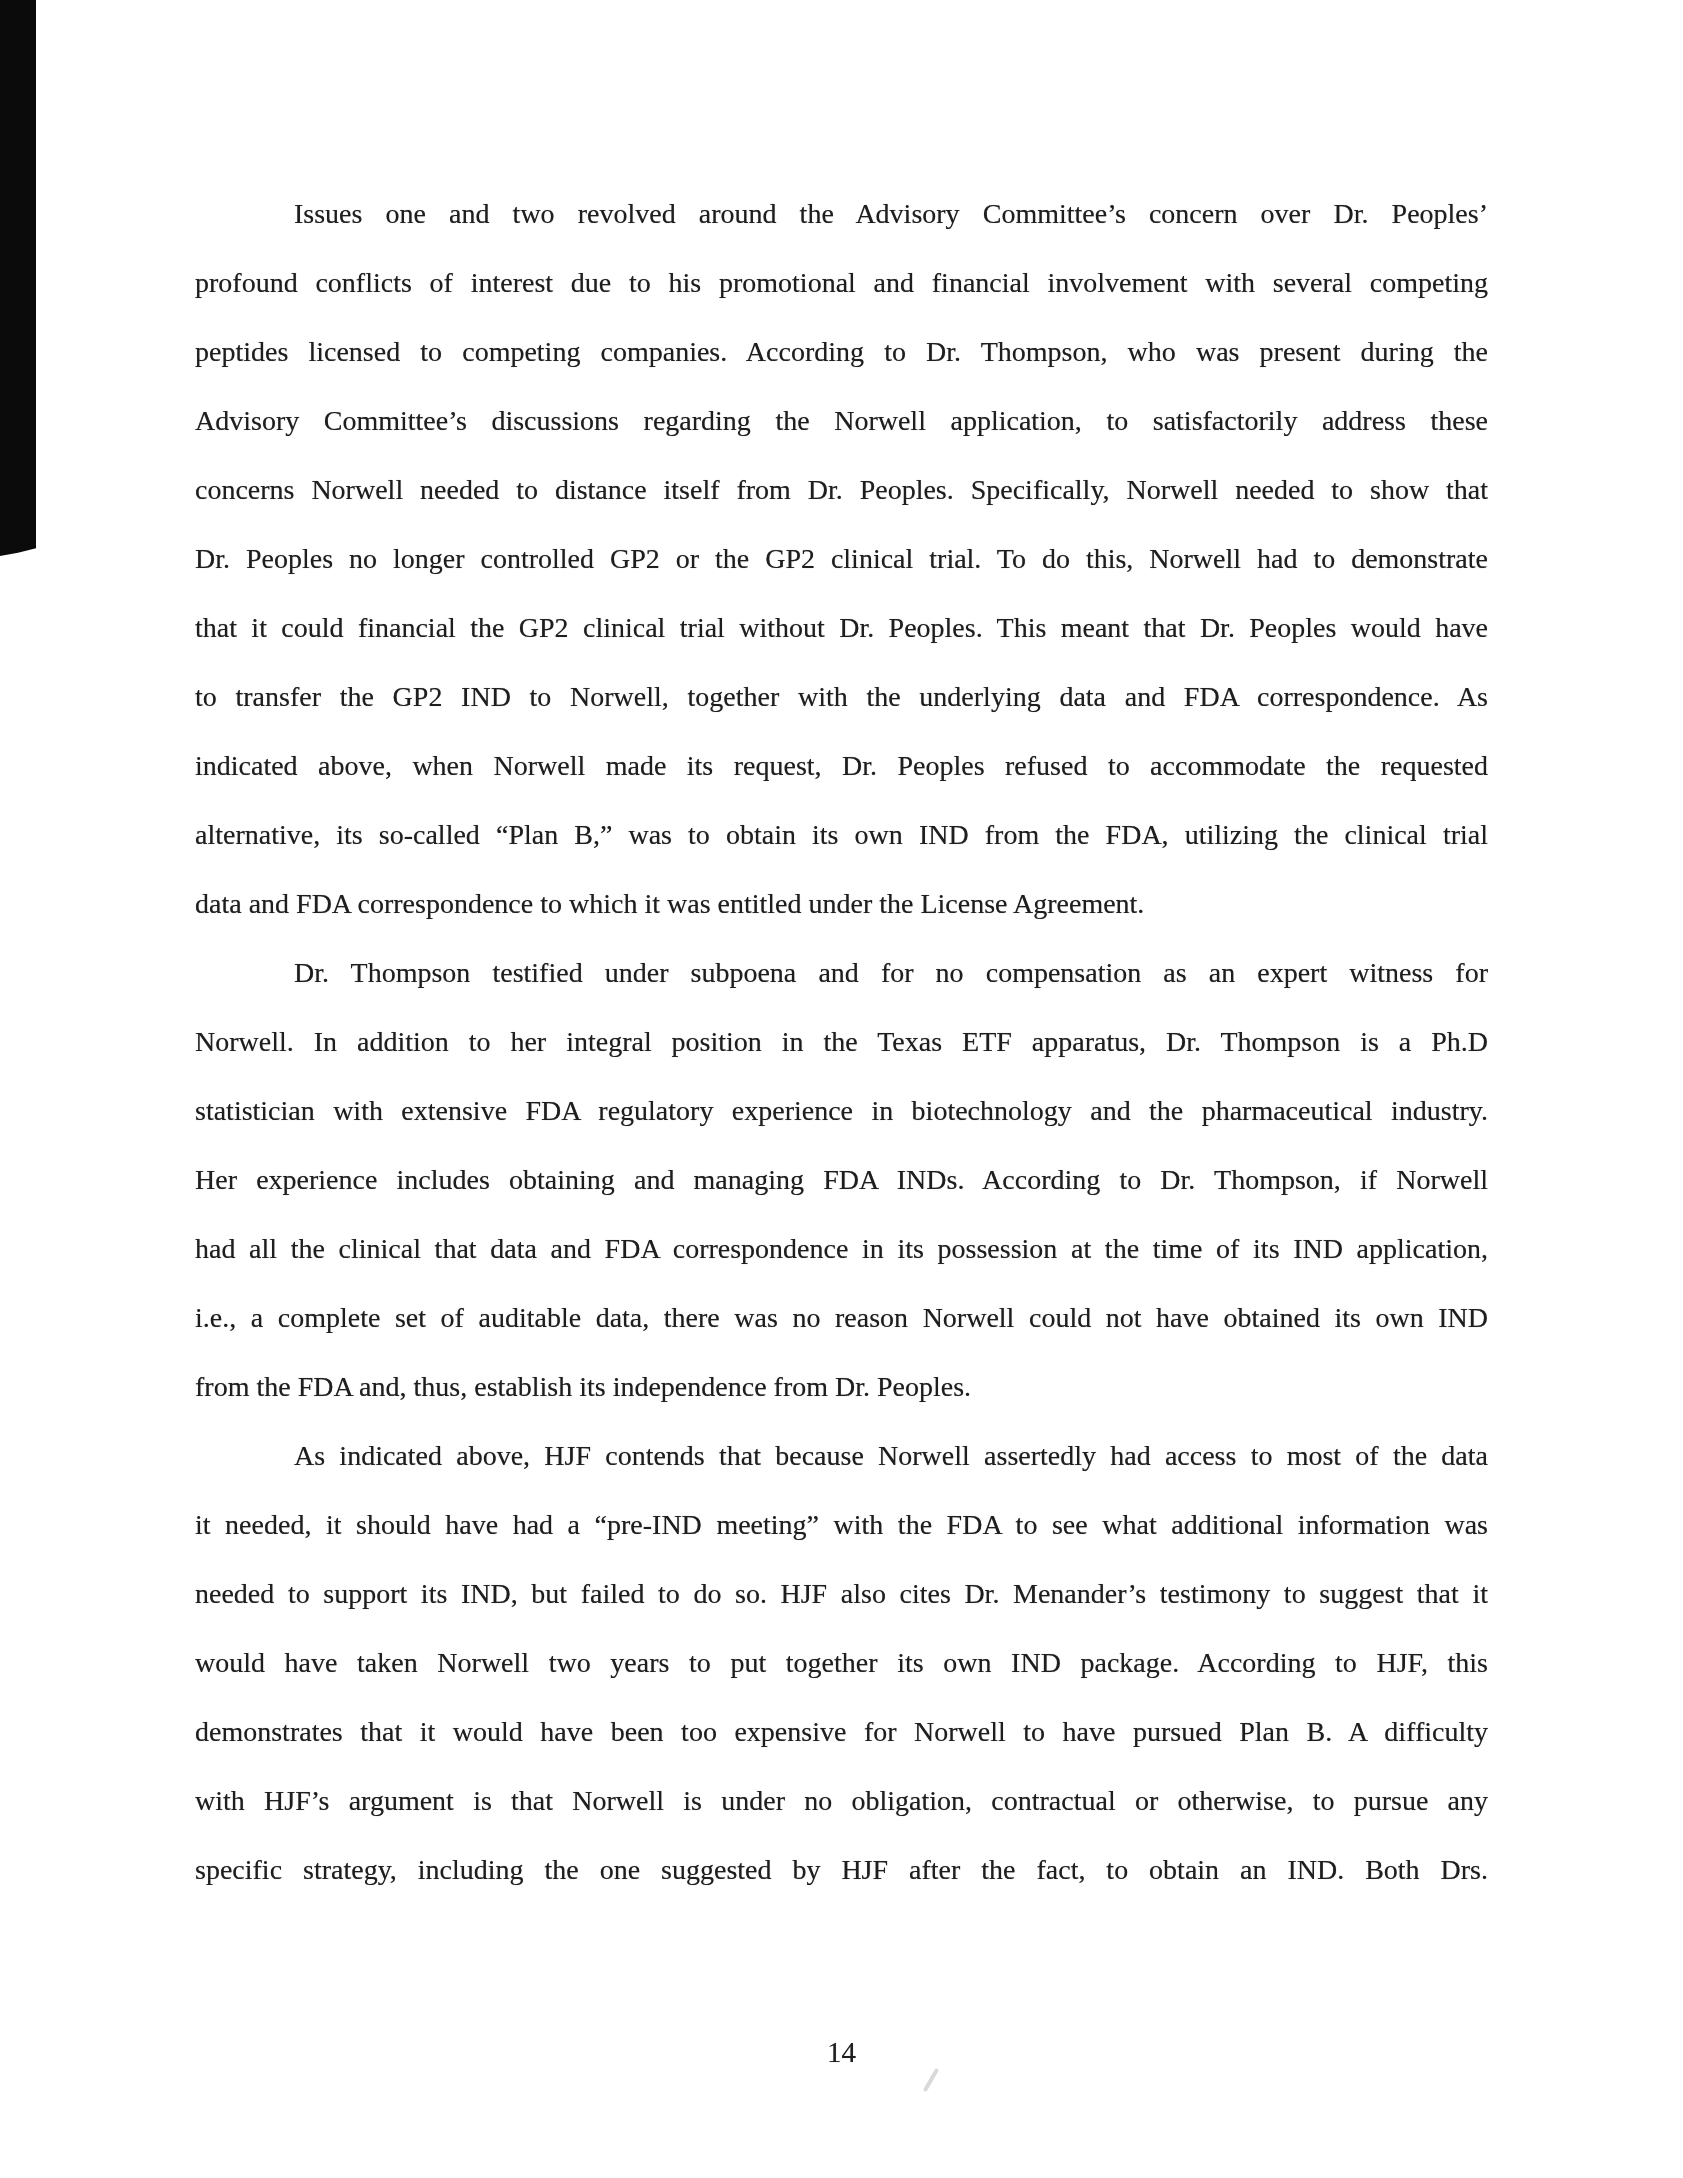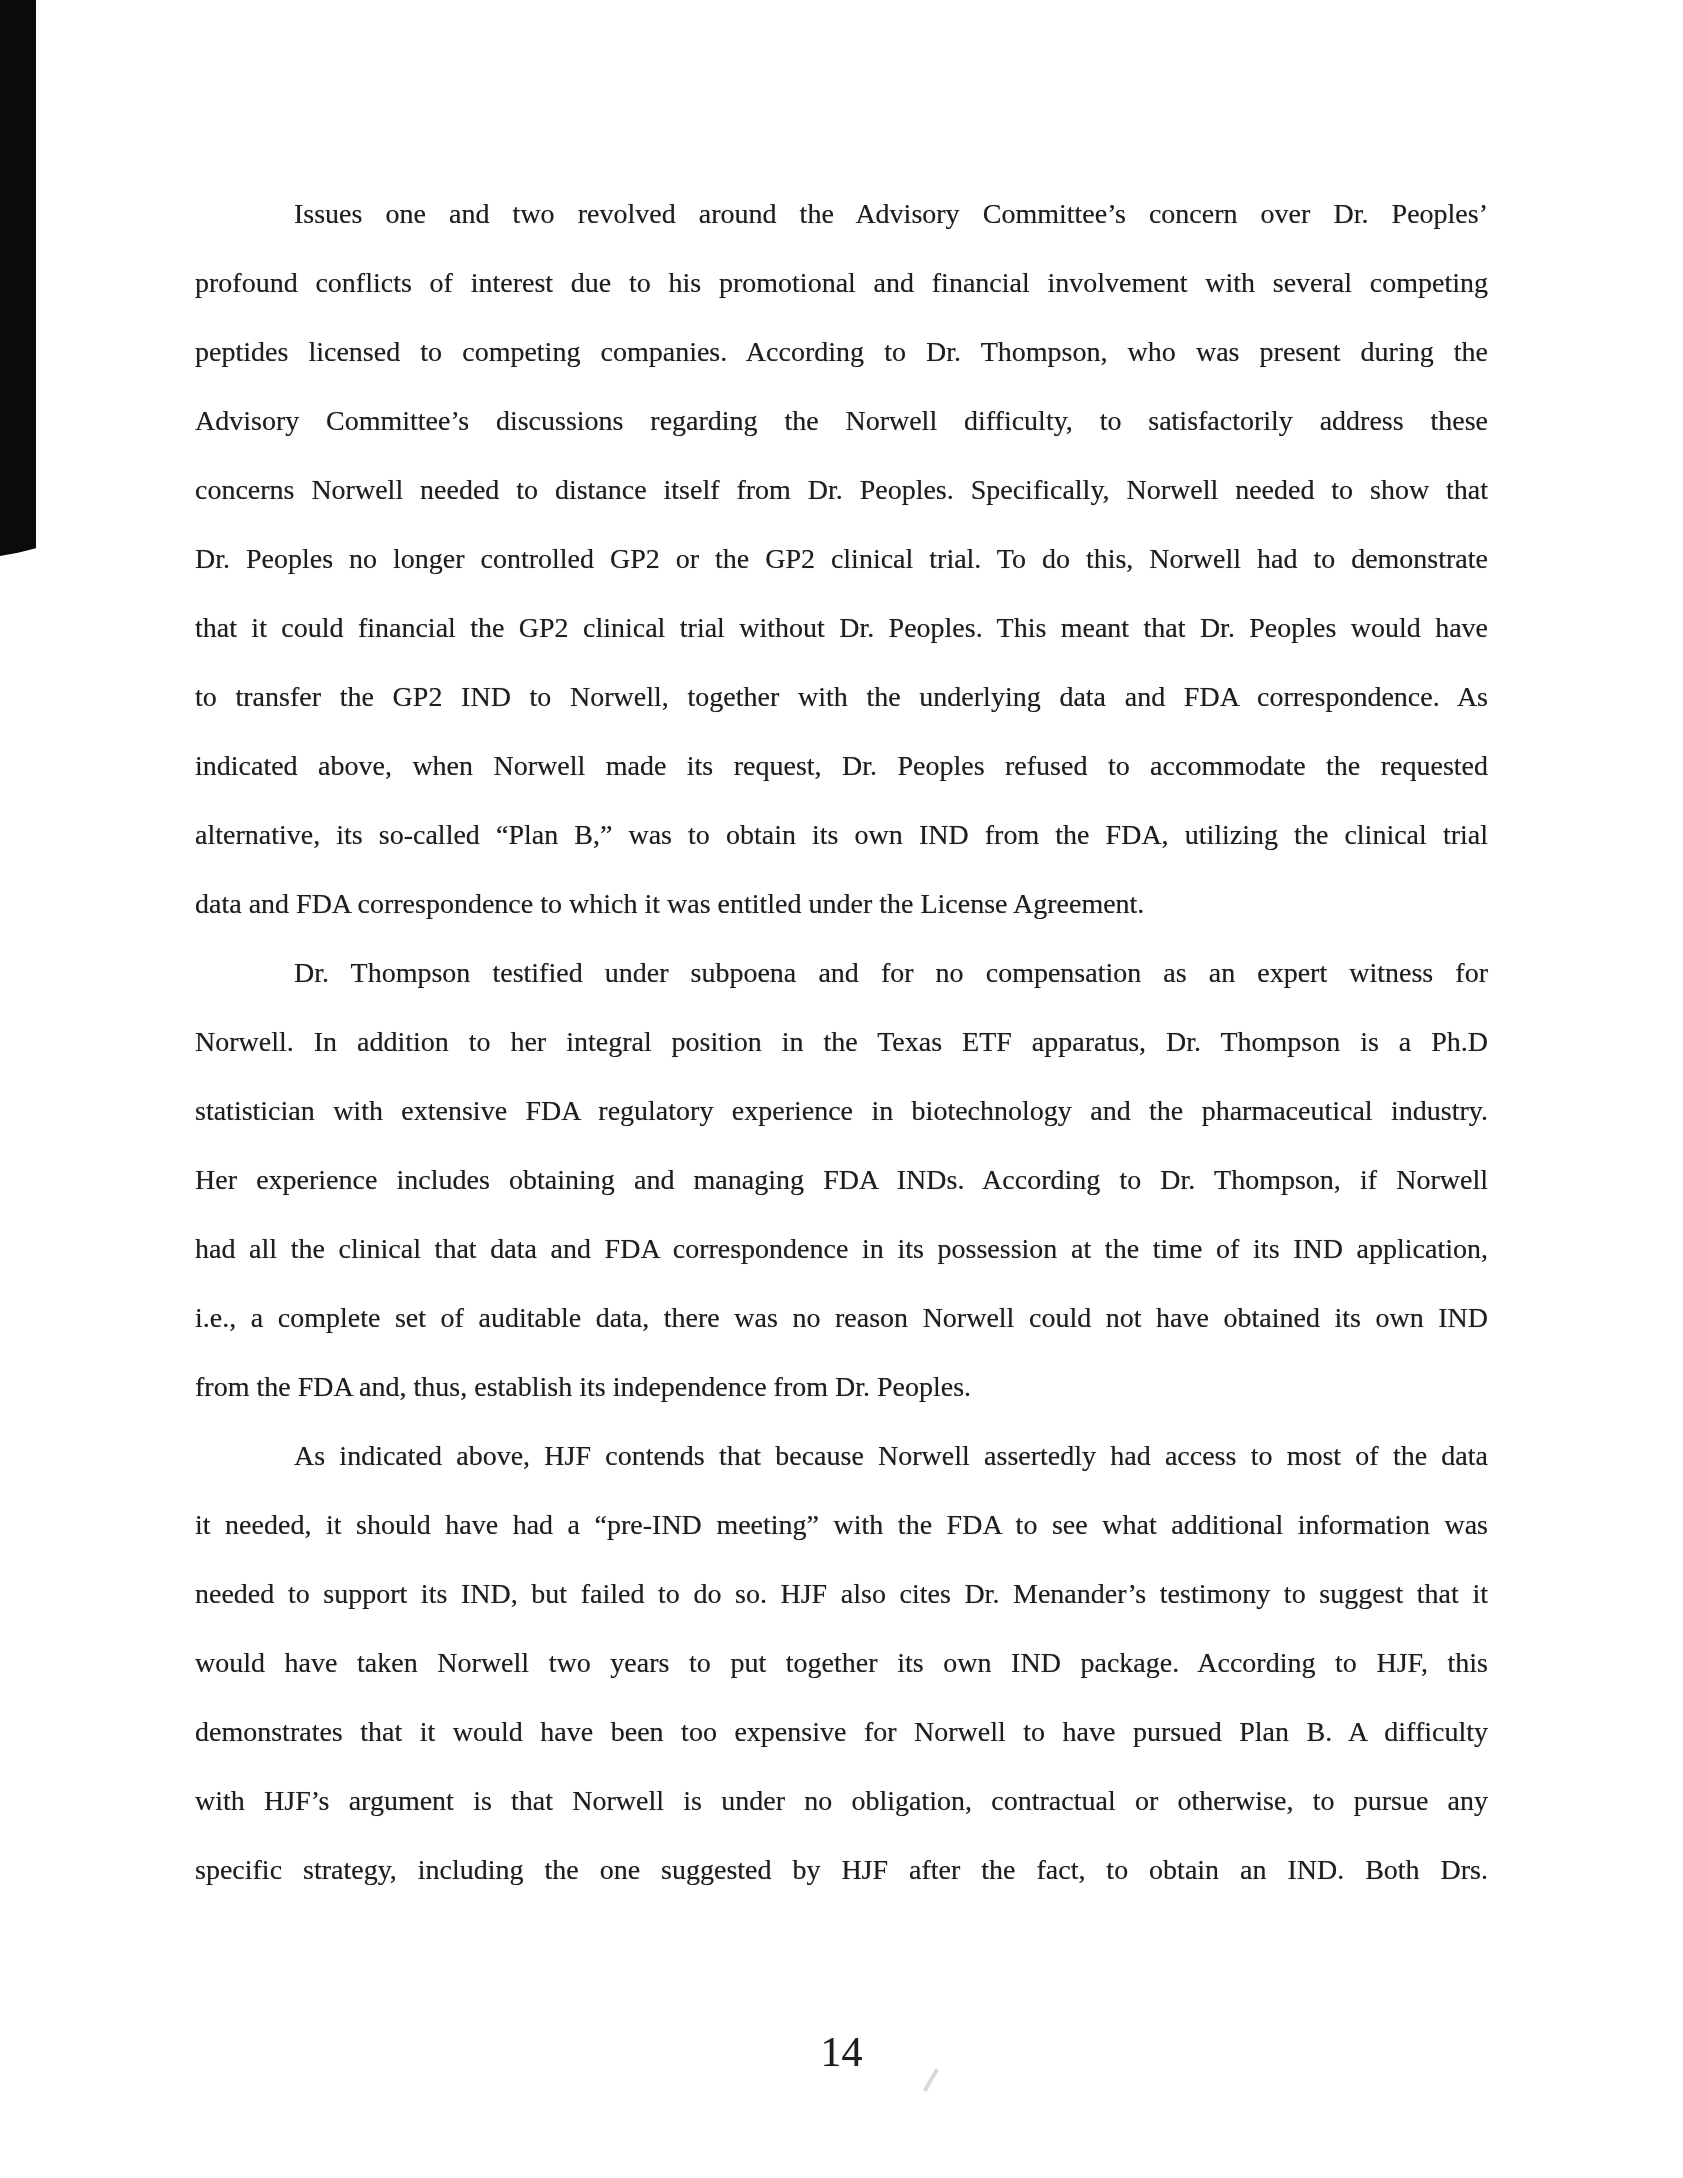--- a/index.html
+++ b/index.html
@@ -48,21 +48,21 @@
   }
   .line.indent {
     text-indent: 99px;
   }
   .page-number {
     position: absolute;
     left: 195px;
     width: 1293px;
     top: 2018px;
     text-align: center;
-    font-size: 42px;
+    font-size: 29px;
     line-height: 69px;
     color: #1e1e1e;
     text-shadow: 0 0 0.7px rgba(30,30,30,0.55);
   }
   
   .smudge {
     position: absolute;
     left: 929px;
     top: 2067px;
     width: 4px;
@@ -79,21 +79,21 @@
 <div class="page">
 
   <div class="scan-bar"></div>
 
   <div class="textblock">
 
     <div class="paragraph">
       <div class="line j indent">Issues one and two revolved around the Advisory Committee’s concern over Dr. Peoples’</div>
       <div class="line j">profound conflicts of interest due to his promotional and financial involvement with several competing</div>
       <div class="line j">peptides licensed to competing companies. According to Dr. Thompson, who was present during the</div>
-      <div class="line j">Advisory Committee’s discussions regarding the Norwell difficulty, to satisfactorily address these</div>
+      <div class="line j">Advisory Committee’s discussions regarding the Norwell application, to satisfactorily address these</div>
       <div class="line j">concerns Norwell needed to distance itself from Dr. Peoples. Specifically, Norwell needed to show that</div>
       <div class="line j">Dr. Peoples no longer controlled GP2 or the GP2 clinical trial. To do this, Norwell had to demonstrate</div>
       <div class="line j">that it could financial the GP2 clinical trial without Dr. Peoples. This meant that Dr. Peoples would have</div>
       <div class="line j">to transfer the GP2 IND to Norwell, together with the underlying data and FDA correspondence. As</div>
       <div class="line j">indicated above, when Norwell made its request, Dr. Peoples refused to accommodate the requested</div>
       <div class="line j">alternative, its so-called “Plan B,” was to obtain its own IND from the FDA, utilizing the clinical trial</div>
       <div class="line">data and FDA correspondence to which it was entitled under the License Agreement.</div>
     </div>
 
     <div class="paragraph">

